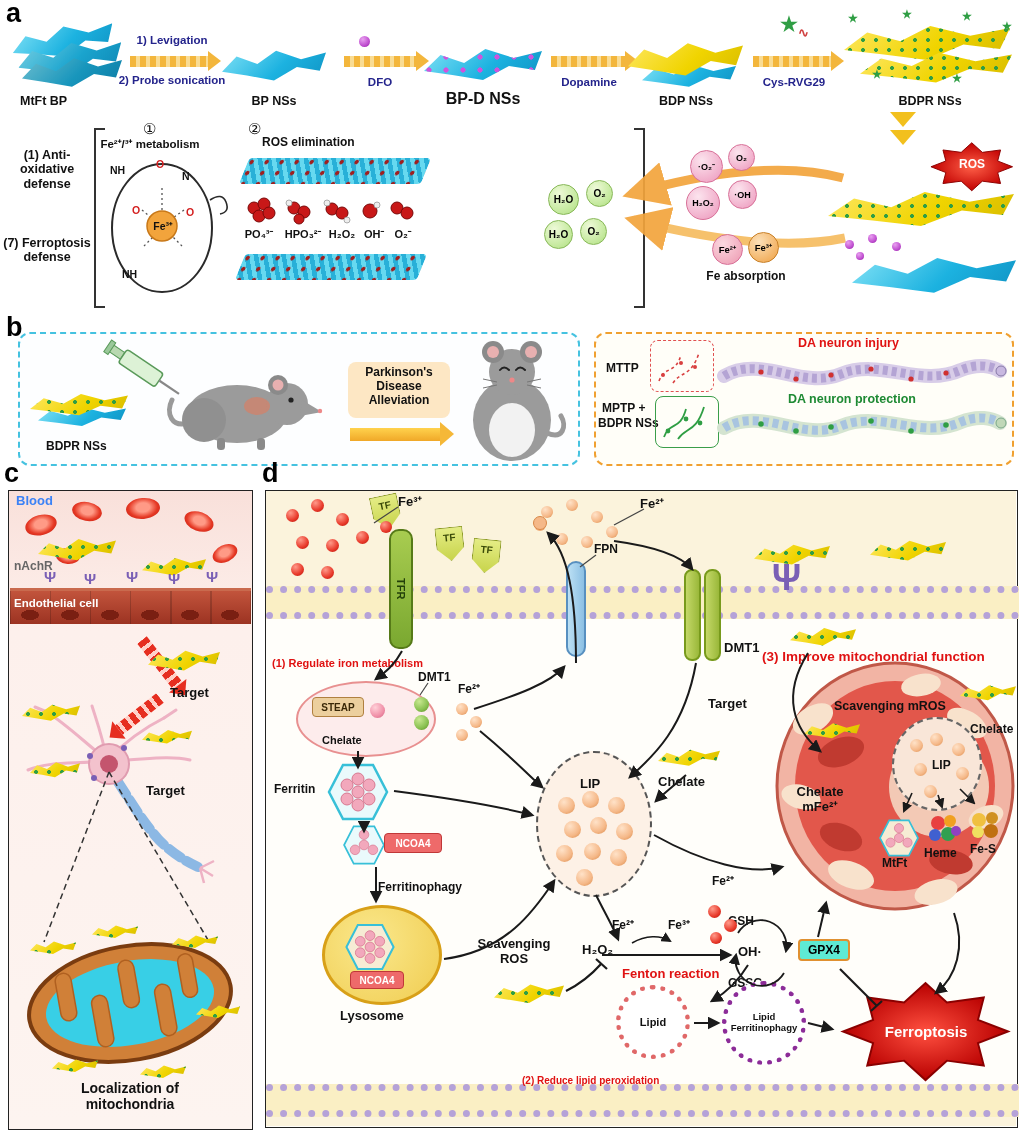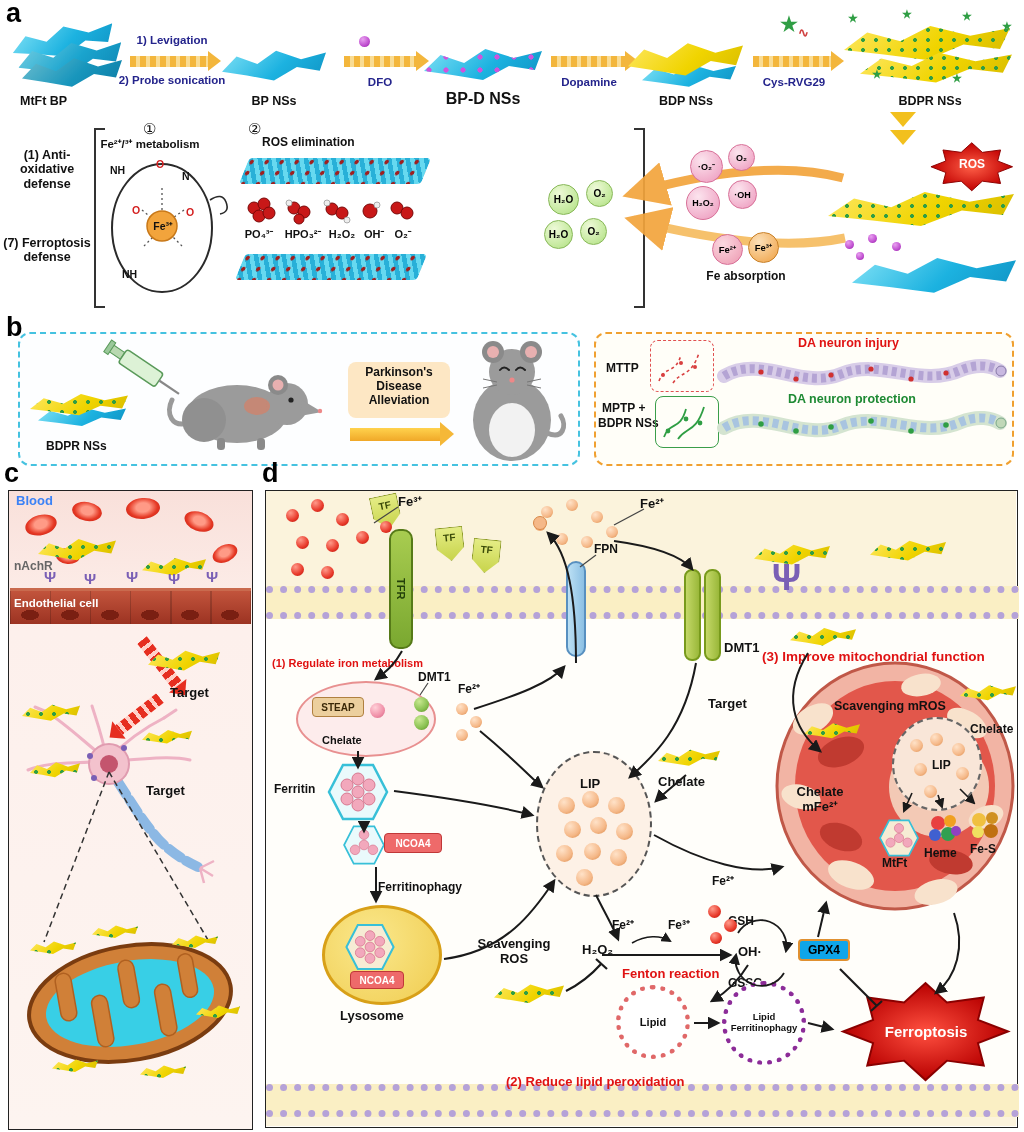--- a/index.html
+++ b/index.html
@@ -407,20 +407,24 @@
         <rect x="164" y="36" width="15" height="44" rx="7.5"></rect>
       </g>
     </g>
   </svg>
   <div class="msheet" style="left:30px;top:938px;width:46px;height:20px"></div>
   <div class="msheet" style="left:92px;top:922px;width:46px;height:20px"></div>
   <div class="msheet" style="left:172px;top:932px;width:46px;height:20px"></div>
   <div class="msheet" style="left:196px;top:1002px;width:44px;height:20px"></div>
   <div class="msheet" style="left:52px;top:1056px;width:46px;height:20px"></div>
   <div class="msheet" style="left:140px;top:1062px;width:46px;height:20px"></div>
+  <div class="lbl ctr" style="left:22px;top:1080px;width:216px;font-size:14px">
+    <span style="display:block">Localization of</span>
+    <span style="display:block">mitochondria</span>
+  </div>
 
   <div class="ptag" style="left:262px;top:458px">d</div>
 
   <div id="pd" class="abs" style="left:265px;top:490px;width:753px;height:638px;border:1.5px solid #222;background:#fffefa">
     <div class="abs" style="left:0;top:0;width:750px;height:95px;background:#fbf3dc"></div>
     <div class="abs" style="left:0;top:626px;width:750px;height:9px;background:#fbf3dc"></div>
     <div class="membr" style="top:95px"></div>
     <div class="membr" style="top:593px"></div>
 
     <div class="sp red" style="left:20px;top:18px;width:13px;height:13px"></div>
@@ -462,21 +466,21 @@
     <div class="changreen" style="left:438px;top:78px;width:17px;height:92px"></div>
     <div class="lbl" style="left:458px;top:150px;font-size:13px">DMT1</div>
 
     <span class="recep" style="left:506px;top:66px;font-size:36px">Ψ</span>
     <div class="ysheet stars" style="left:488px;top:48px;width:76px;height:32px"></div>
     <div class="ysheet stars" style="left:604px;top:44px;width:76px;height:32px"></div>
     <div class="ysheet stars" style="left:524px;top:132px;width:66px;height:28px"></div>
 
     <div class="lbl redt" style="left:6px;top:166px;font-size:11px">(1) Regulate iron metabolism</div>
     <div class="lbl redt" style="left:496px;top:158px;font-size:13.5px">(3) Improve mitochondrial function</div>
-    <div class="lbl redt" style="left:240px;top:584px;font-size:13px">(2) Reduce lipid peroxidation</div>
+    <div class="lbl redt" style="left:256px;top:584px;font-size:10px">(2) Reduce lipid peroxidation</div>
 
     <div class="abs" style="left:30px;top:190px;width:140px;height:76px;border:2px solid #e89090;background:#fdecec;border-radius:50%"></div>
     <div class="boxtan" style="left:46px;top:206px;width:52px;height:20px">
         <span>STEAP</span>
       </div>
     <div class="sp pink" style="left:104px;top:212px;width:15px;height:15px"></div>
     <div class="sp green" style="left:148px;top:206px;width:15px;height:15px"></div>
     <div class="sp green" style="left:148px;top:224px;width:15px;height:15px"></div>
     <div class="lbl" style="left:152px;top:180px;font-size:12px">DMT1</div>
     <div class="lbl" style="left:56px;top:243px;font-size:11px;font-weight:bold">Chelate</div>
@@ -604,21 +608,21 @@
       <circle cx="11" cy="11" r="7" fill="#f0c040"></circle>
         <circle cx="24" cy="9" r="6" fill="#d09020"></circle>
       <circle cx="10" cy="23" r="6" fill="#f0e060"></circle>
         <circle cx="23" cy="22" r="7" fill="#c07010"></circle>
     </svg>
     <div class="lbl" style="left:704px;top:352px;font-size:12px">Fe-S</div>
     <div class="lbl" style="left:446px;top:384px;font-size:12px">Fe²⁺</div>
 
     <div class="lbl" style="left:462px;top:424px;font-size:12px">GSH</div>
     <div class="lbl" style="left:462px;top:486px;font-size:12px">GSSG</div>
-    <div class="abs" style="left:532px;top:448px;width:52px;height:22px;background:#0ea5e9;border:2px solid #e09030;border-radius:4px;display:flex;align-items:center;justify-content:center;font:bold 12px 'Liberation Sans',sans-serif">
+    <div class="abs" style="left:532px;top:448px;width:52px;height:22px;background:#5eead4;border:2px solid #e09030;border-radius:4px;display:flex;align-items:center;justify-content:center;font:bold 12px 'Liberation Sans',sans-serif">
         <span>GPX4</span>
       </div>
 
     <div class="lbl ctr" style="left:206px;top:446px;width:84px;font-size:13px">
       <span style="display:block">Scavenging</span>
       <span style="display:block">ROS</span>
     </div>
     <div class="lbl" style="left:316px;top:452px;font-size:13px">H₂O₂</div>
     <div class="lbl" style="left:346px;top:428px;font-size:12px">Fe²⁺</div>
     <div class="lbl" style="left:402px;top:428px;font-size:12px">Fe³⁺</div>

